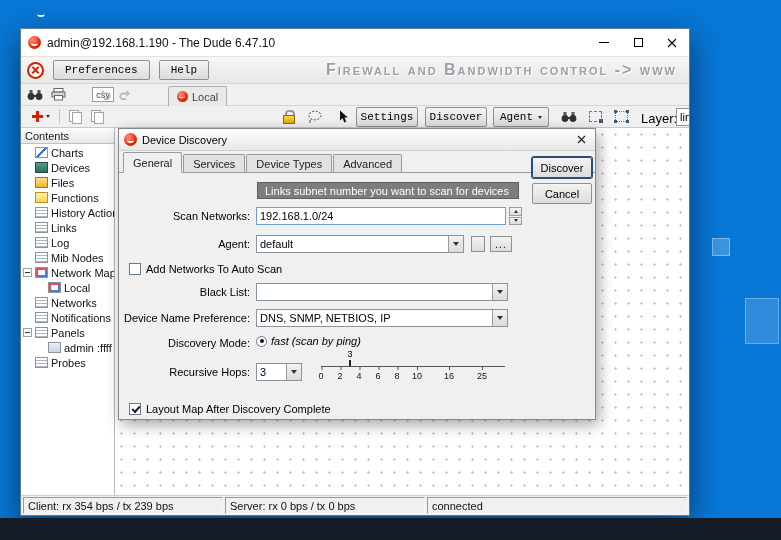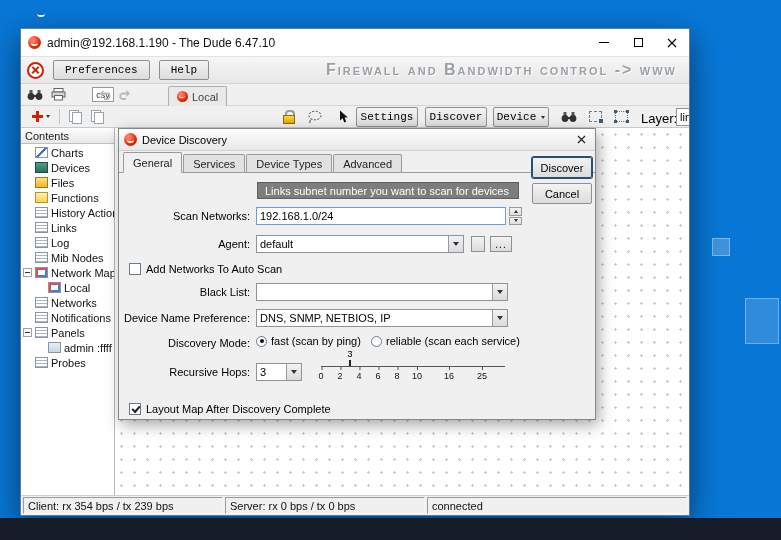--- a/index.html
+++ b/index.html
@@ -134,21 +134,21 @@
   .combo { position:absolute; background:#fff; border:1px solid #8a949e; display:flex; align-items:center; }
   .combo-text { flex:1; padding:0 3px; font-size:11px; white-space:nowrap; overflow:hidden; }
   .combo-btn { width:15px; align-self:stretch; background:linear-gradient(#f2f2f2,#dbdbdb);
                border-left:1px solid #9a9a9a; display:flex; align-items:center; justify-content:center; flex:none; }
   .sbtn { position:absolute; background:linear-gradient(#f3f3f3,#dcdcdc); border:1px solid #8f8f8f; font-size:10px;
           display:flex; align-items:center; justify-content:center; letter-spacing:1px; }
   .chkrow { position:absolute; display:flex; align-items:center; }
   .chk { width:12px; height:12px; background:#fff; border:1px solid #6a7a88; margin-right:5px; position:relative; flex:none; }
   .chk.checked::after { content:''; position:absolute; left:2px; top:2px; width:6px; height:3px;
                         border-left:2px solid #222; border-bottom:2px solid #222; transform:rotate(-48deg); }
-  .radiorow { position:absolute; display:flex; align-items:center; }
+  .radiorow { position:absolute; display:flex; align-items:center;font-style:italic; }
   .radio { width:11px; height:11px; border-radius:50%; background:#fff; border:1px solid #6a7a88;
            margin-right:4px; position:relative; flex:none; }
   .radio.checked::after { content:''; position:absolute; left:2.5px; top:2.5px; width:4px; height:4px;
                           border-radius:50%; background:#111; }
   .slider { position:absolute; }
   .sl-val { position:absolute; left:31px; top:0; transform:translateX(-50%); font-size:9px; }
   .sl-thumb { position:absolute; left:30px; top:11px; width:2px; height:6px; background:#222; }
   .sl-track { position:absolute; left:2px; top:17px; width:184px; height:1px; background:#555; }
   .sl-tick { position:absolute; top:22px; transform:translateX(-50%); font-size:9px; color:#111; }
   .sl-tick::before { content:''; position:absolute; left:50%; top:-5px; width:1px; height:4px; background:#555; }
@@ -260,21 +260,21 @@
           </svg>
       </div>
       <div class="tbtn" style="left:312px;">
         <svg width="11" height="14" viewBox="0 0 11 14">
             <path d="M2 0.5 L2 10.5 L4.6 8.3 L6.3 12.5 L8.2 11.6 L6.5 7.6 L9.8 7.4 Z" fill="#111"></path>
           </svg>
       </div>
       <button class="btn abs" style="left:335px;width:62px;">Settings</button>
       <button class="btn abs" style="left:404px;width:62px;">Discover</button>
       <button class="btn abs" style="left:472px;width:56px;">
-        <span>Device</span>
+        <span>Agent</span>
         <i class="car-dn car-sm" style="margin-left:5px;"></i>
       </button>
       <div class="tbtn" style="left:538px;">
         <svg width="16" height="12" viewBox="0 0 16 12">
             <rect x="2.5" y="1" width="3" height="4" fill="#555"></rect>
             <rect x="10.5" y="1" width="3" height="4" fill="#555"></rect>
             <circle cx="4" cy="7.5" r="3.4" fill="#333"></circle>
             <circle cx="12" cy="7.5" r="3.4" fill="#333"></circle>
             <rect x="6.5" y="6" width="3" height="2" fill="#333"></rect>
           </svg>
@@ -427,24 +427,20 @@
             <span class="combo-text">DNS, SNMP, NETBIOS, IP</span>
             <span class="combo-btn">
                 <i class="car-dn"></i>
               </span>
           </div>
 
           <div class="flabel" style="top:164px;">Discovery Mode:</div>
           <div class="radiorow" style="left:137px;top:162px;">
             <span class="radio checked"></span>
             <span>fast (scan by ping)</span>
-          </div>
-          <div class="radiorow" style="left:252px;top:162px;">
-            <span class="radio"></span>
-            <span>reliable (scan each service)</span>
           </div>
 
           <div class="flabel" style="top:193px;">Recursive Hops:</div>
           <div class="combo" style="left:137px;top:190px;width:46px;height:18px;">
             <span class="combo-text">3</span>
             <span class="combo-btn">
                 <i class="car-dn"></i>
               </span>
           </div>
 

